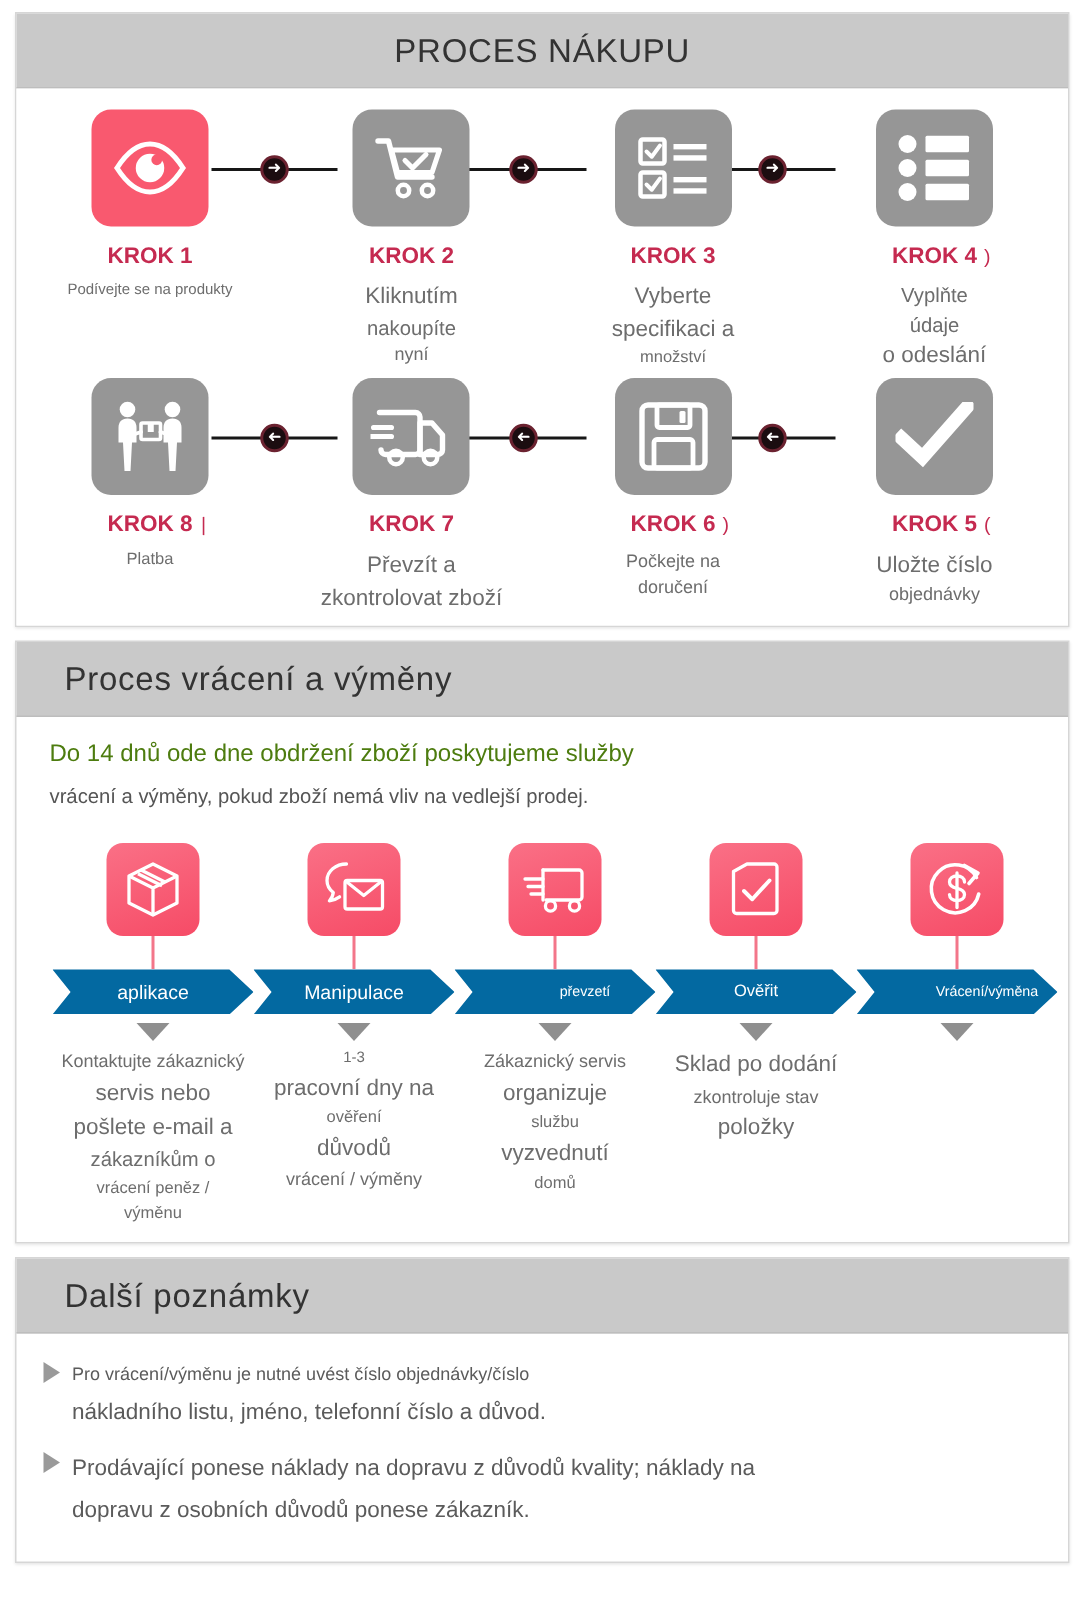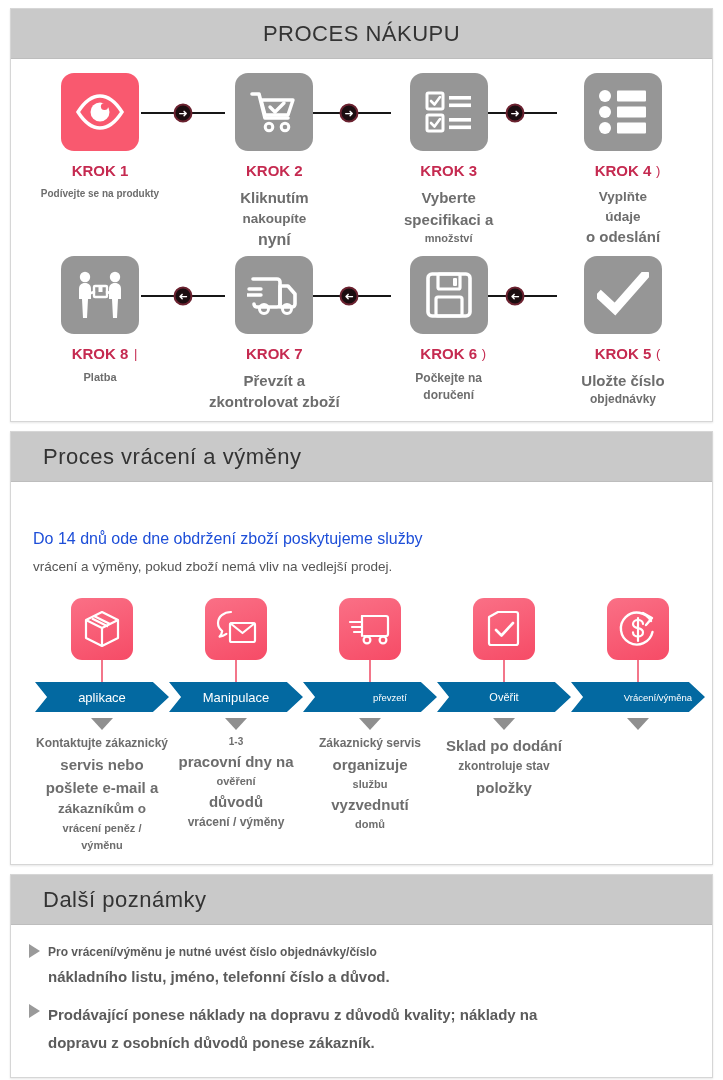--- a/index.html
+++ b/index.html
@@ -91,27 +91,27 @@
     font-size: 13px;
     font-weight: normal;
   }
   .step-desc {
     margin-top: 8px;
     text-align: center;
     color: #6d6d6d;
     line-height: 1.45;
     width: 160px;
   }
-  .ln { display: block; font-weight: bold; }
+  .ln { display: block; }
   .s10 { font-size: 10px; }
   .s11 { font-size: 11px; }
   .s12 { font-size: 12px; }
   .s13 { font-size: 13.5px; }
   .s15 { font-size: 15px; }
-  .s16 { font-size: 16px; }
+  .s16 { font-size: 12px; }
 
   
   .connectors {
     position: absolute;
     top: 39px;
     left: 0;
     right: 0;
     height: 2px;
     z-index: 1;
     display: flex;
@@ -134,21 +134,21 @@
     justify-content: center;
     color: #ffffff;
     font-size: 11px;
     line-height: 1;
     transform: translate(-50%, -50%);
     top: 1px;
   }
 
   
   .return-body { padding: 16px 22px 10px 22px; }
-  .intro-1 { font-size: 16px; color: #1d4ed8; margin-top: 32px; }
+  .intro-1 { font-size: 16px; color: #4d7c0f; }
   .intro-2 { font-size: 13.5px; color: #555; margin-top: 11px; }
 
   .flow {
     margin-top: 24px;
     display: flex;
     justify-content: space-between;
     align-items: flex-start;
     padding: 0 2px;
   }
   .flow-col {

